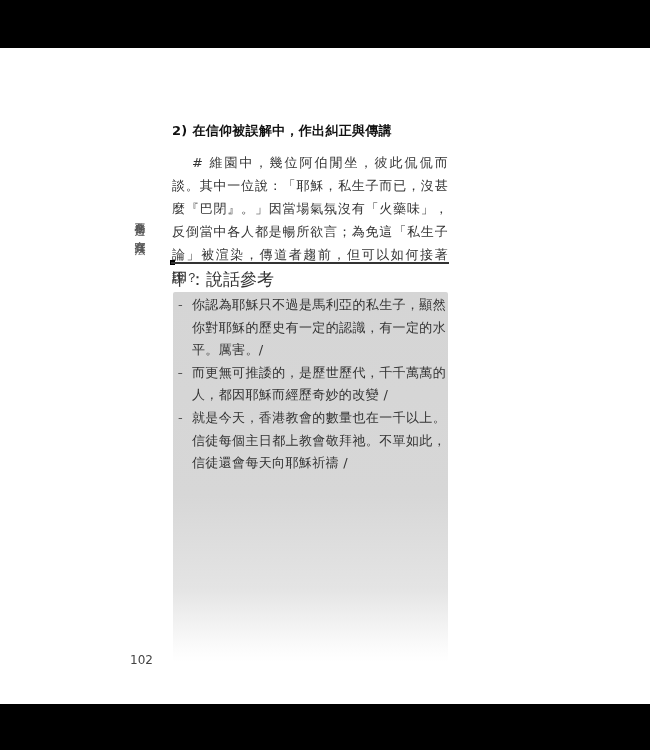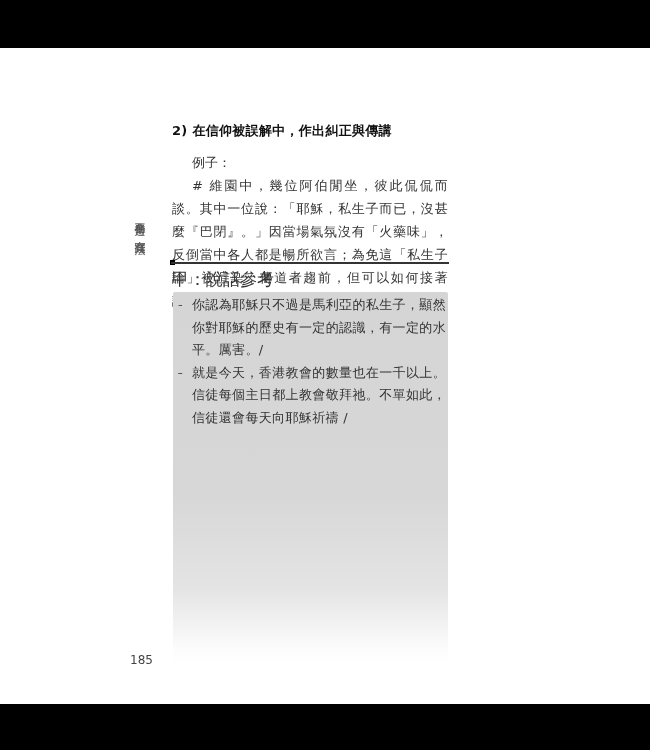--- a/index.html
+++ b/index.html
@@ -59,21 +59,20 @@
 </head>
 <body>
 
 <div class="bar-top"></div>
 
 <div class="side-running">務要傳道 · 實踐有法</div>
 
 <div class="section-title">2) 在信仰被誤解中，作出糾正與傳講</div>
 
 <div class="intro">
-  <p class="indent">例子：</p>
   <p class="body-para"># 維園中，幾位阿伯閒坐，彼此侃侃而談。其中一位說：「耶穌，私生子而已，沒甚麼『巴閉』。」因當場氣氛沒有「火藥味」，反倒當中各人都是暢所欲言；為免這「私生子論」被渲染，傳道者趨前，但可以如何接著說？</p>
 </div>
 
 <div class="rule-cap"></div>
 <div class="rule"></div>
 
 <div class="ref-label">甲：說話參考</div>
 
 <div class="ref-box">
   <ul class="ref-list">
@@ -82,23 +81,24 @@
       <span>你認為耶穌只不過是馬利亞的私生子，顯然你對耶穌的歷史有一定的認識，有一定的水平。厲害。/</span>
     </li>
     <li class="ref-item">
       <span class="ref-dash">-</span>
     </li>
     <li class="ref-item">
       <span class="ref-dash">-</span>
     </li>
     <li class="ref-item">
       <span class="ref-dash">-</span>
+      <span>而更無可推諉的，是歷世歷代，千千萬萬的人，都因耶穌而經歷奇妙的改變 /</span>
     </li>
     <li class="ref-item">
       <span class="ref-dash">-</span>
       <span>就是今天，香港教會的數量也在一千以上。信徒每個主日都上教會敬拜祂。不單如此，信徒還會每天向耶穌祈禱 /</span>
     </li>
   </ul>
 </div>
 
-<div class="page-num">185</div>
+<div class="page-num">102</div>
 
 <div class="bar-bottom"></div>
 
 </body></html>

